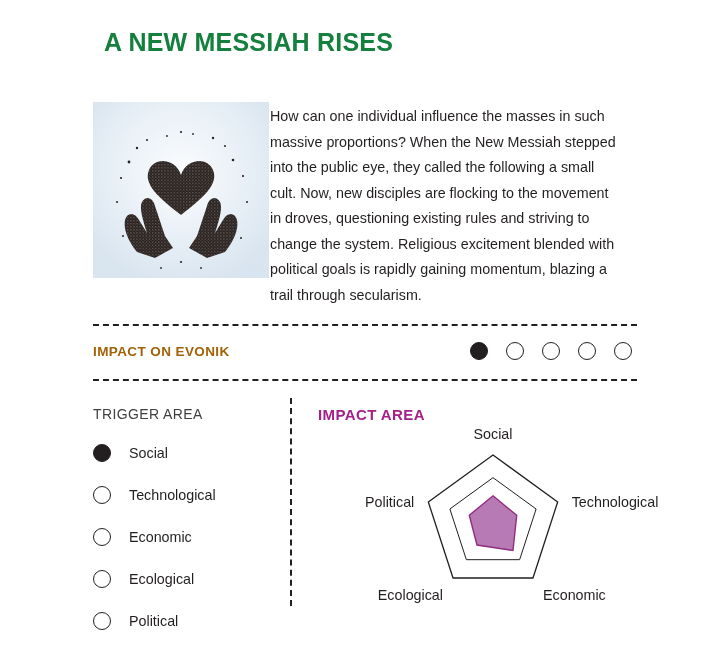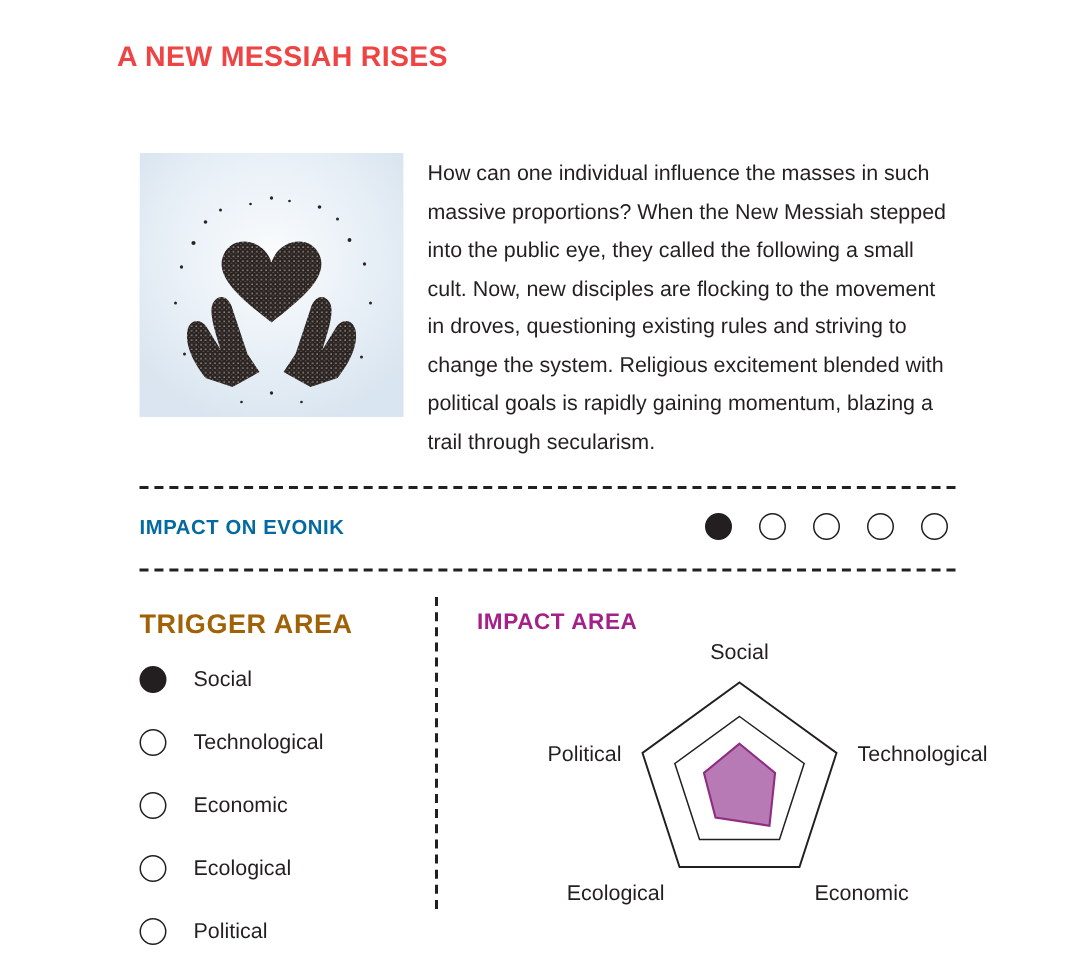--- a/index.html
+++ b/index.html
@@ -16,45 +16,45 @@
     position: relative;
   }
   .page {
     position: absolute;
     inset: 0;
   }
 
   
   .title {
     position: absolute;
-    left: 78px;
+    left: 104px;
     top: 28px;
-    font-size: 19px;
+    font-size: 25px;
     font-weight: bold;
     letter-spacing: 0.2px;
-    color: #ef4444;
+    color: #15803d;
     text-transform: uppercase;
   }
 
   
   .hero {
     position: absolute;
     left: 93px;
     top: 102px;
     width: 176px;
     height: 176px;
     background: linear-gradient(160deg, #f4f8fb 0%, #e7eef5 45%, #dfe9f2 100%);
     overflow: hidden;
   }
   .hero svg { display: block; }
 
   
   .body-text {
     position: absolute;
-    left: 285px;
+    left: 270px;
     top: 104px;
     width: 352px;
     font-size: 14.3px;
     line-height: 25.5px;
     color: #231f20;
     text-align: left;
   }
 
   
   .dashed {
@@ -77,21 +77,21 @@
   }
 
   
   .impact-label {
     position: absolute;
     left: 93px;
     top: 344px;
     font-size: 13.5px;
     font-weight: bold;
     letter-spacing: 0.4px;
-    color: #0369a1;
+    color: #a16207;
     text-transform: uppercase;
   }
   .dots-row {
     position: absolute;
     left: 470px;
     top: 342px;
     display: flex;
     gap: 18px;
   }
   .dot {
@@ -102,24 +102,24 @@
     box-sizing: border-box;
     background: #ffffff;
   }
   .dot.filled { background: #231f20; }
 
   
   .trigger-heading {
     position: absolute;
     left: 93px;
     top: 406px;
-    font-size: 18px;
-    font-weight: bold;
+    font-size: 14px;
+    font-weight: normal;
     letter-spacing: 0.4px;
-    color: #a16207;
+    color: #404040;
     text-transform: uppercase;
   }
   .trigger-list {
     position: absolute;
     left: 93px;
     top: 436px;
     width: 180px;
   }
   .trigger-item {
     display: flex;

